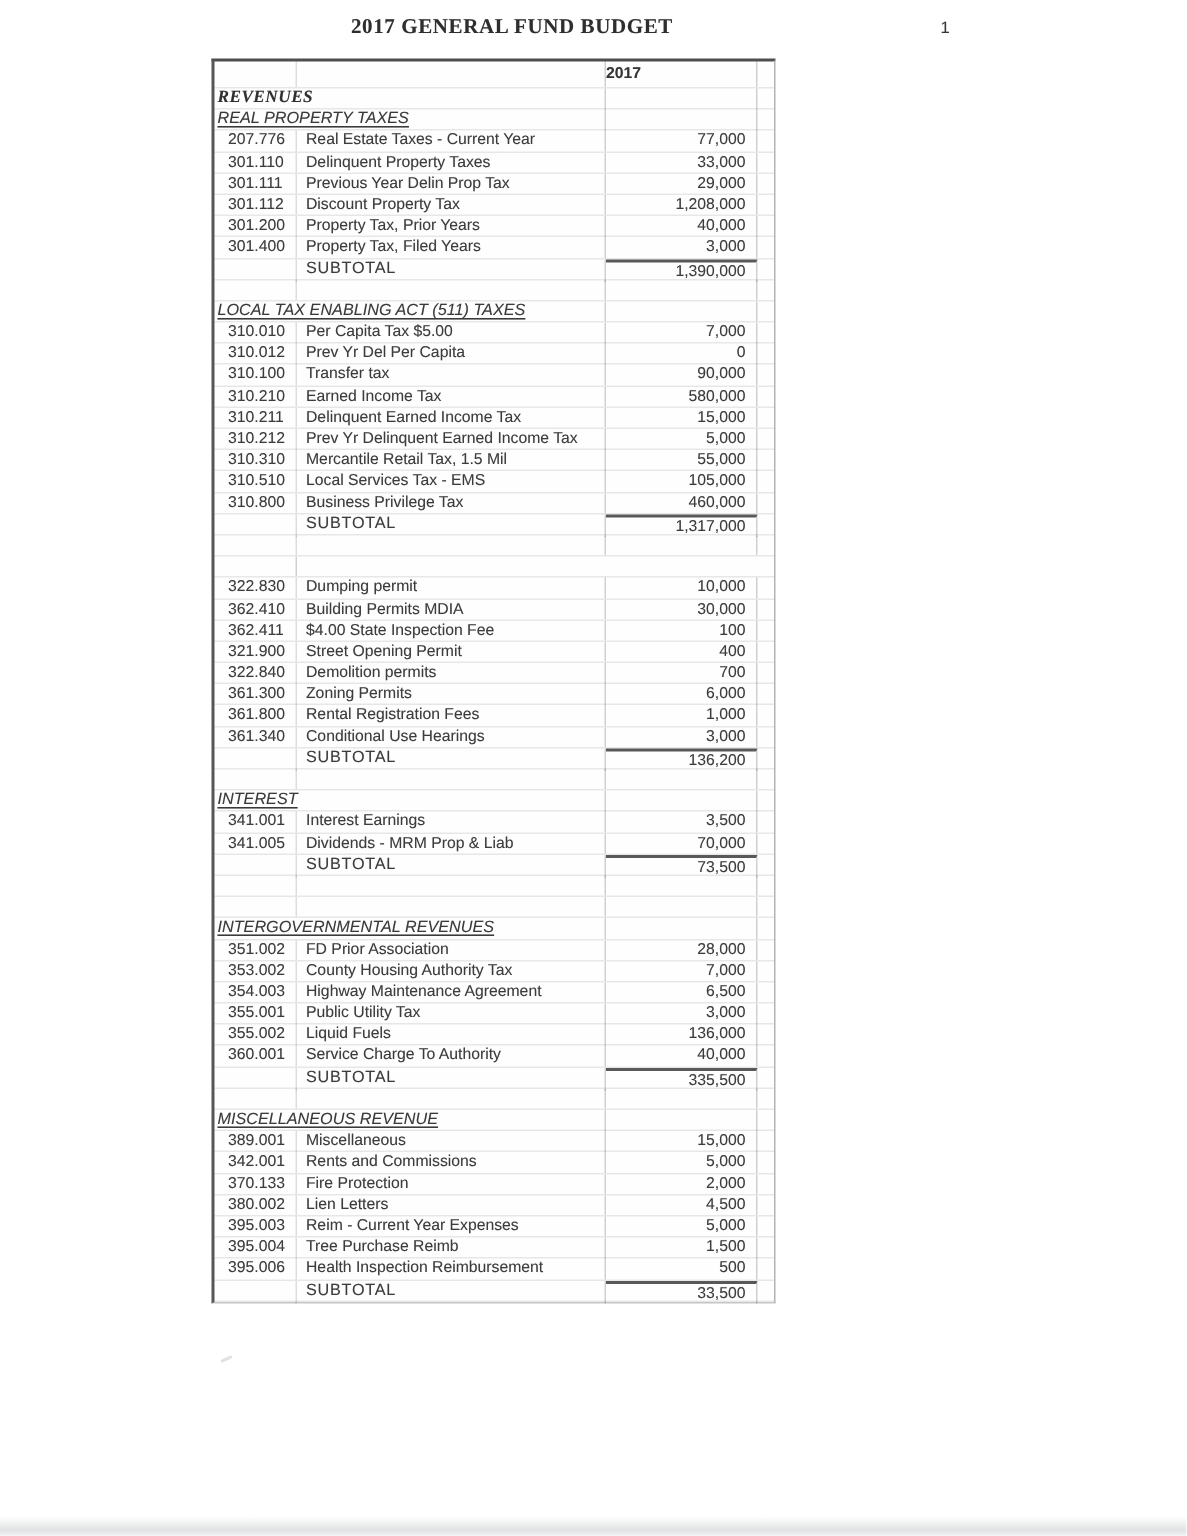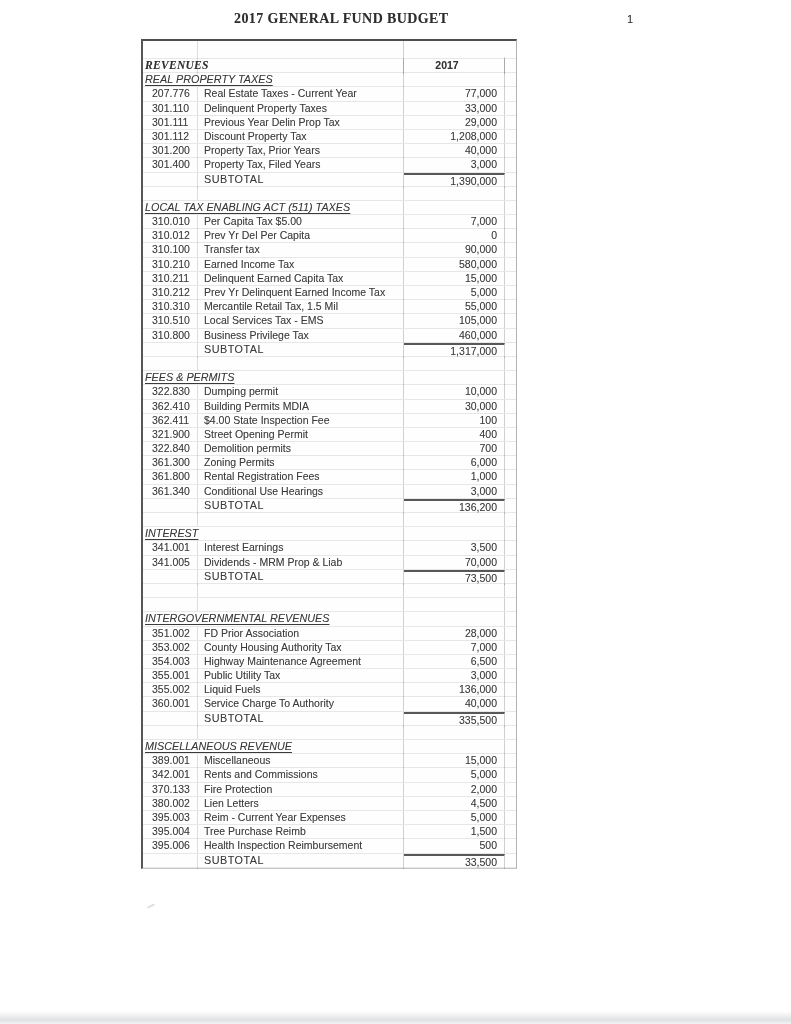--- a/index.html
+++ b/index.html
@@ -62,25 +62,24 @@
 
   .span12 {
     grid-column: 1 / 3;
     border-right: 1px solid rgba(0,0,0,0.18);
     padding-left: 2px;
     font-style: italic;
   }
 
   .year-label {
     font-weight: bold;
-    text-align: center;
+    text-align: left;
     padding-right: 14px;
     text-underline-offset: 2px;
     color: #343434;
-    margin-top: 16px;
   }
 
   .revenues-label {
     font-family: "Liberation Serif", serif;
     font-weight: bold;
     font-size: 11.5px;
     letter-spacing: 0.3px;
     color: #303030;
   }
 
@@ -217,21 +216,21 @@
         <div class="cell c4"></div>
       </div>
       <div class="row">
         <div class="cell c1">310.210</div>
         <div class="cell c2">Earned Income Tax</div>
         <div class="cell c3">580,000</div>
         <div class="cell c4"></div>
       </div>
       <div class="row">
         <div class="cell c1">310.211</div>
-        <div class="cell c2">Delinquent Earned Capita Tax</div>
+        <div class="cell c2">Delinquent Earned Income Tax</div>
         <div class="cell c3">15,000</div>
         <div class="cell c4"></div>
       </div>
       <div class="row">
         <div class="cell c1">310.212</div>
         <div class="cell c2">Prev Yr Delinquent Earned Income Tax</div>
         <div class="cell c3">5,000</div>
         <div class="cell c4"></div>
       </div>
       <div class="row">
@@ -258,21 +257,20 @@
         <div class="cell c3 subtotal-value">1,317,000</div>
         <div class="cell c4"></div>
       </div>
       <div class="row">
         <div class="cell c1"></div>
         <div class="cell c2"></div>
         <div class="cell c3"></div>
         <div class="cell c4"></div>
       </div>
       <div class="row">
-        <div class="cell span12 section-name">FEES &amp; PERMITS</div>
         <div class="cell c3"></div>
         <div class="cell c4"></div>
       </div>
       <div class="row">
         <div class="cell c1">322.830</div>
         <div class="cell c2">Dumping permit</div>
         <div class="cell c3">10,000</div>
         <div class="cell c4"></div>
       </div>
       <div class="row">

